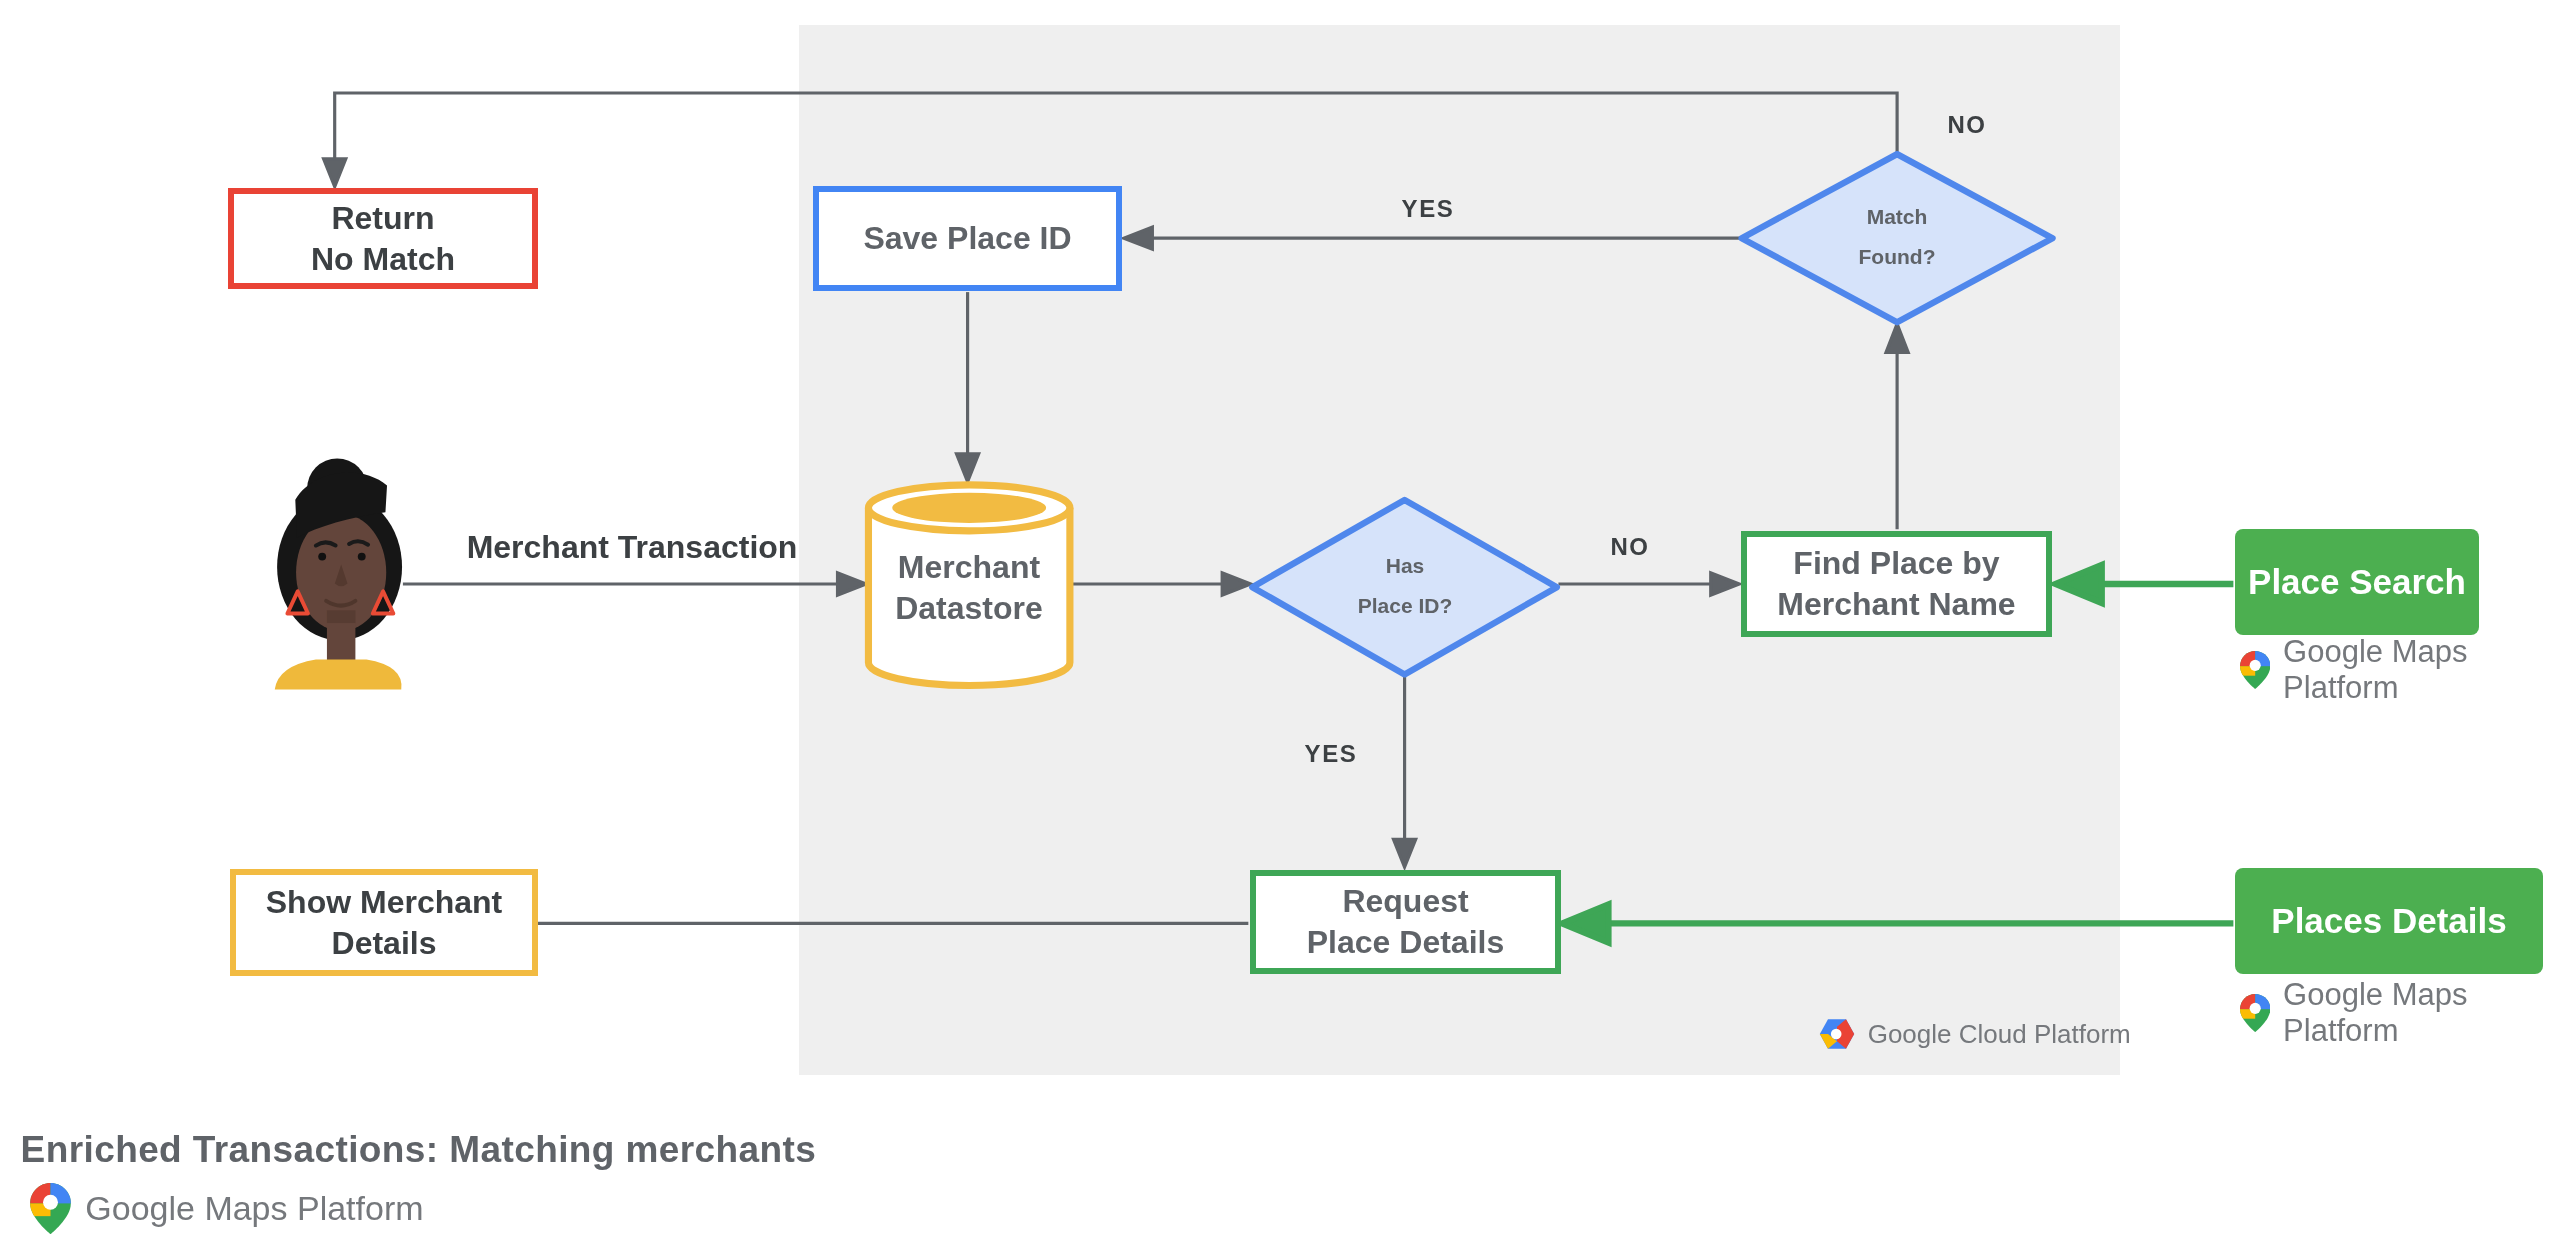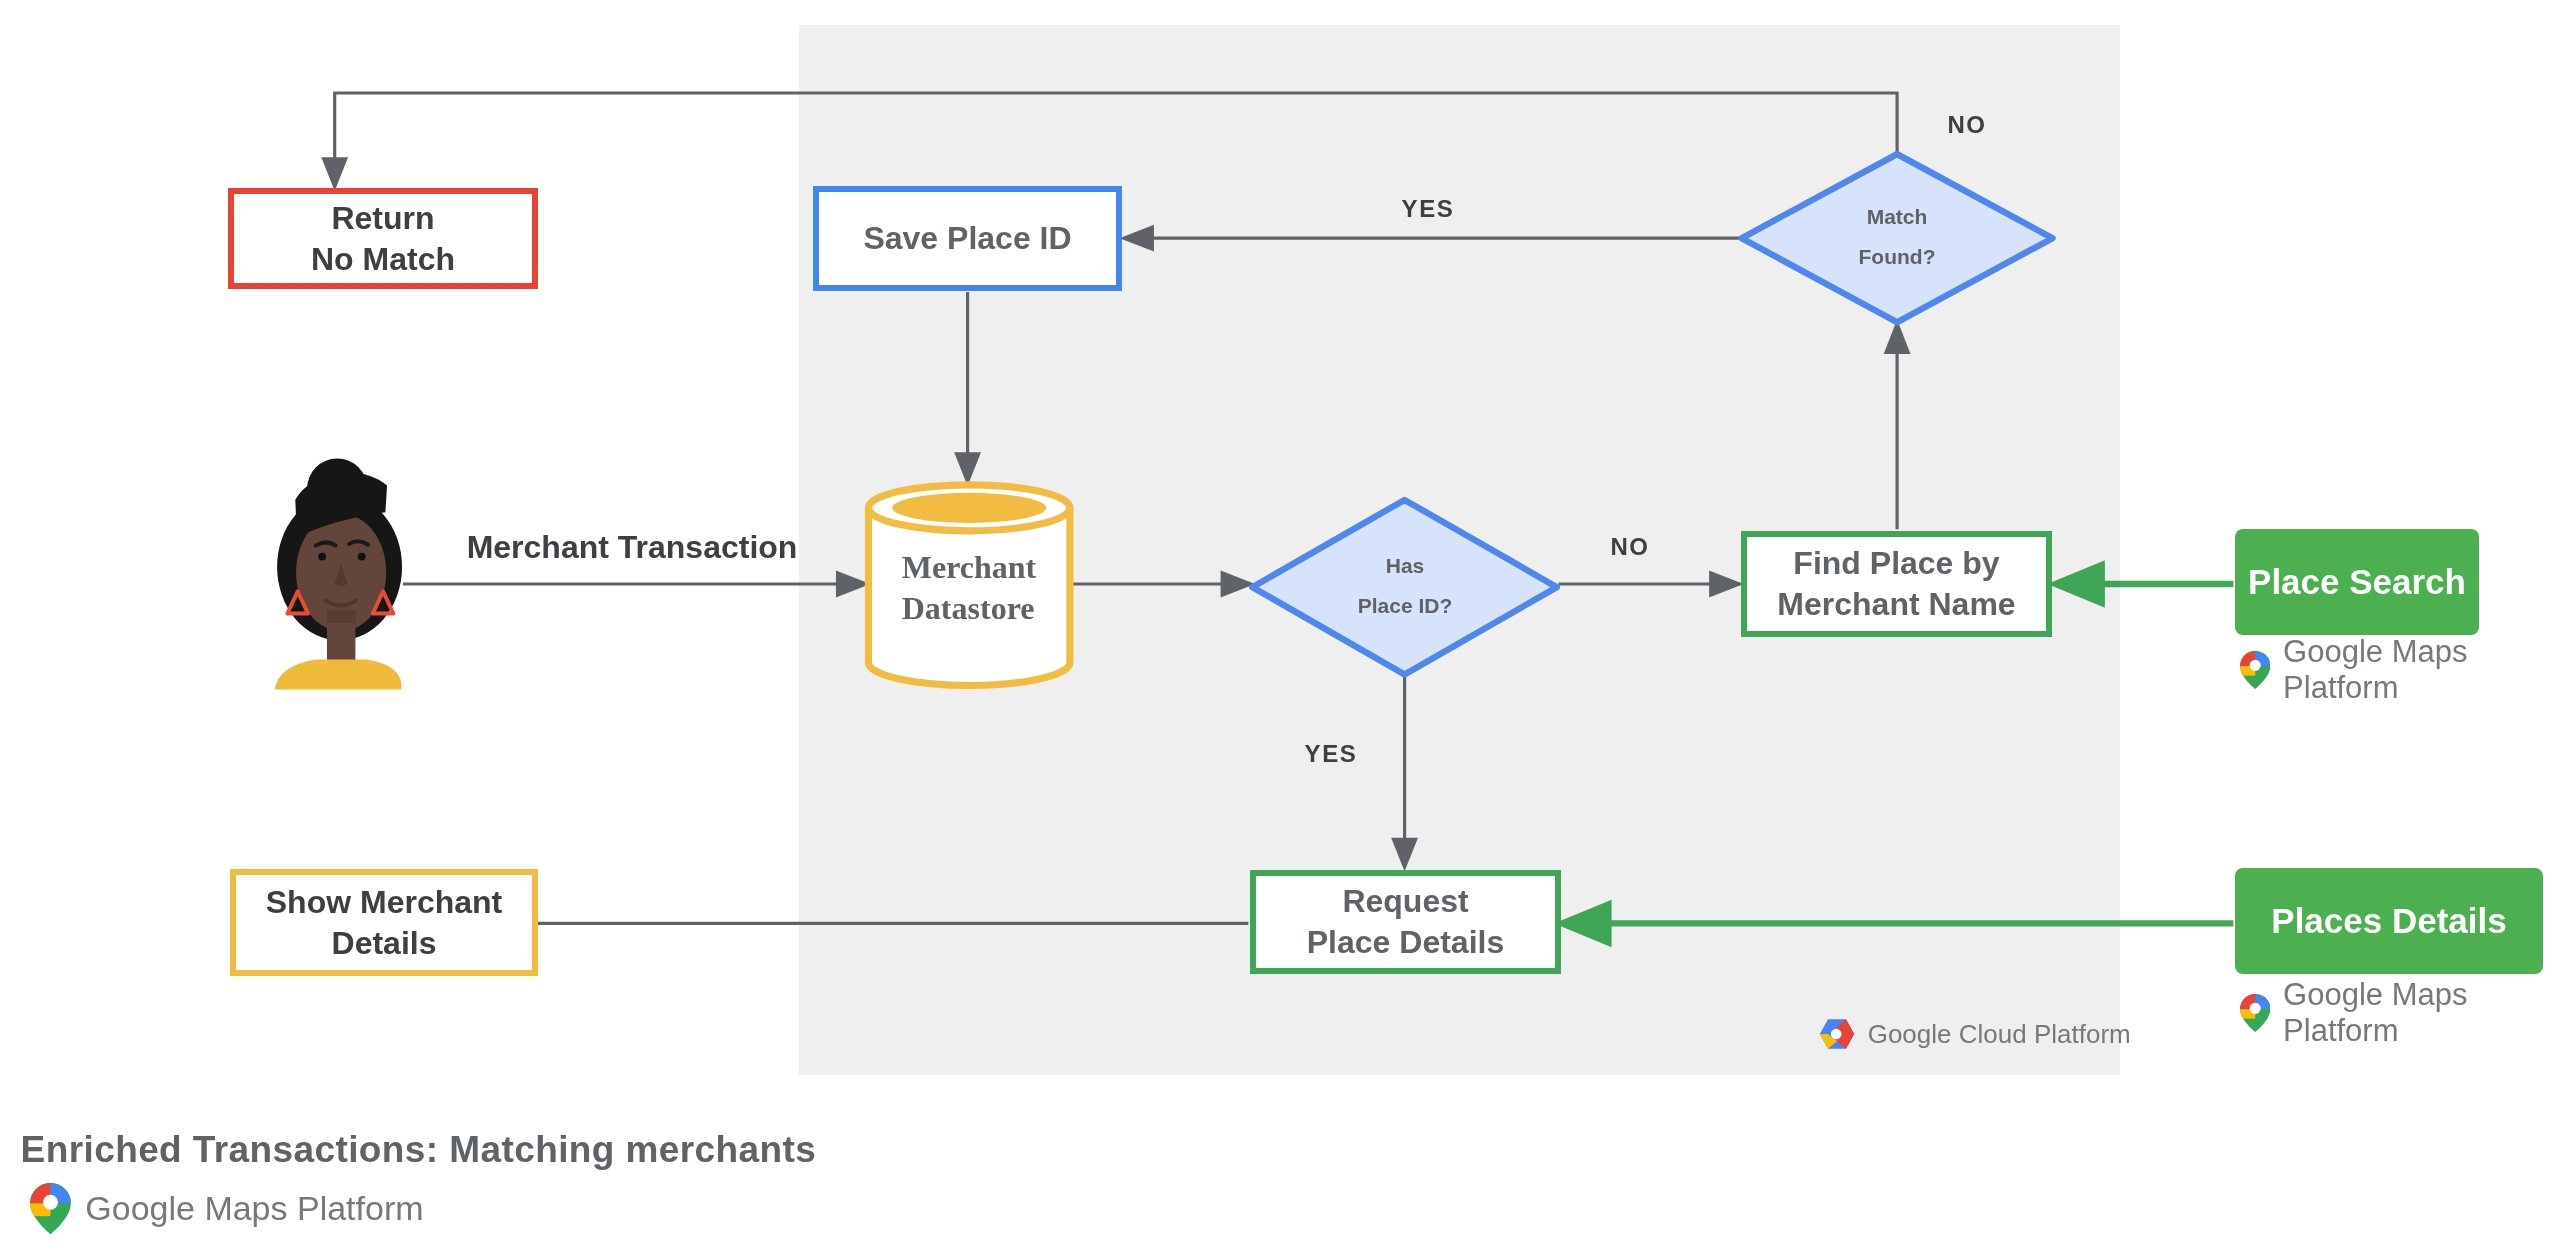--- a/index.html
+++ b/index.html
@@ -41,23 +41,22 @@
   }
   .btn-search {left:2235px;top:529px; width:244px;height:106px;}
   .btn-details{left:2235px;top:868px;width:308px;height:106px;}
   
   .ctr{transform:translate(-50%,-50%);white-space:nowrap;}
   .diamond-label{
     font-weight:bold;font-size:21px;line-height:40px;text-align:center;
     color:var(--c-text-gray,#5F6368);
   }
   .cyl-label{
-    font-weight:bold;font-size:32px;line-height:41px;text-align:left;
-    color:var(--c-text-gray,#5F6368);
-    font-family:Liberation Serif, serif;
+    font-weight:bold;font-size:32px;line-height:41px;text-align:center;
+    color:var(--c-text-gray,#5F6368);
   }
   .edge-label{
     font-weight:bold;font-size:24px;letter-spacing:1.6px;
     color:var(--c-text-dark,#3C4043);
   }
   .flow-label{
     font-weight:bold;font-size:32px;
     color:var(--c-text-dark,#3C4043);
   }
   

